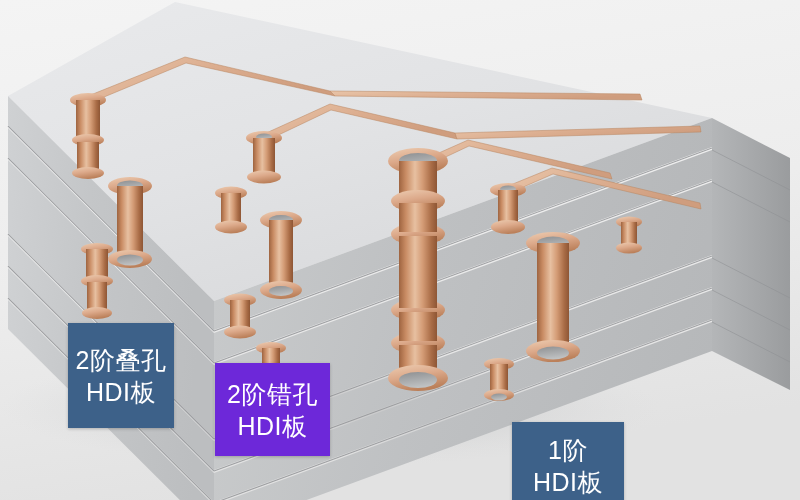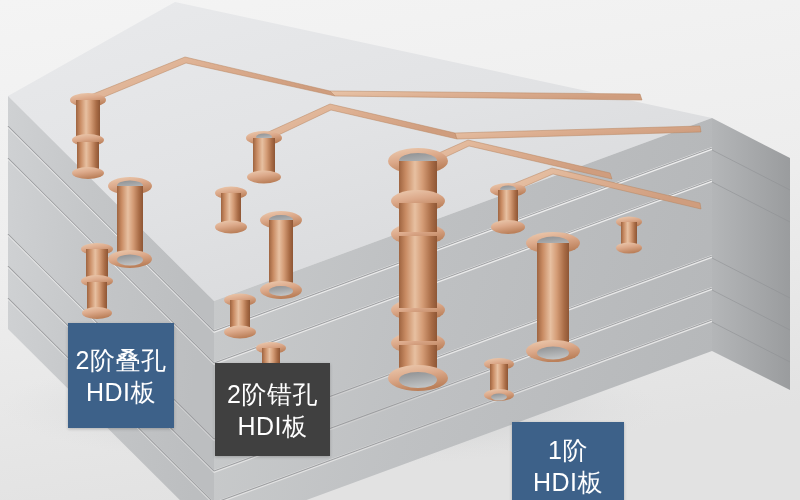--- a/index.html
+++ b/index.html
@@ -273,21 +273,21 @@
       <ellipse cx="629" cy="248" rx="13" ry="5.5" fill="url(#cuPad)"></ellipse>
     </g>
 
   </svg>
 
   <div class="label-box" style="left:68px;top:323px;width:106px;height:105px;background:#3d6189;font-size:25px;">
     <span class="label-line">2阶叠孔</span>
     <span class="label-line">HDI板</span>
   </div>
 
-  <div class="label-box" style="left:215px;top:363px;width:115px;height:93px;background:#404040;font-size:25px;">
+  <div class="label-box" style="left:215px;top:363px;width:115px;height:93px;background:#6d28d9;font-size:25px;">
     <span class="label-line">2阶错孔</span>
     <span class="label-line">HDI板</span>
   </div>
 
 
   <div class="label-box" style="left:512px;top:422px;width:112px;height:88px;background:#3d6189;font-size:25px;">
     <span class="label-line">1阶</span>
     <span class="label-line">HDI板</span>
   </div>
 

